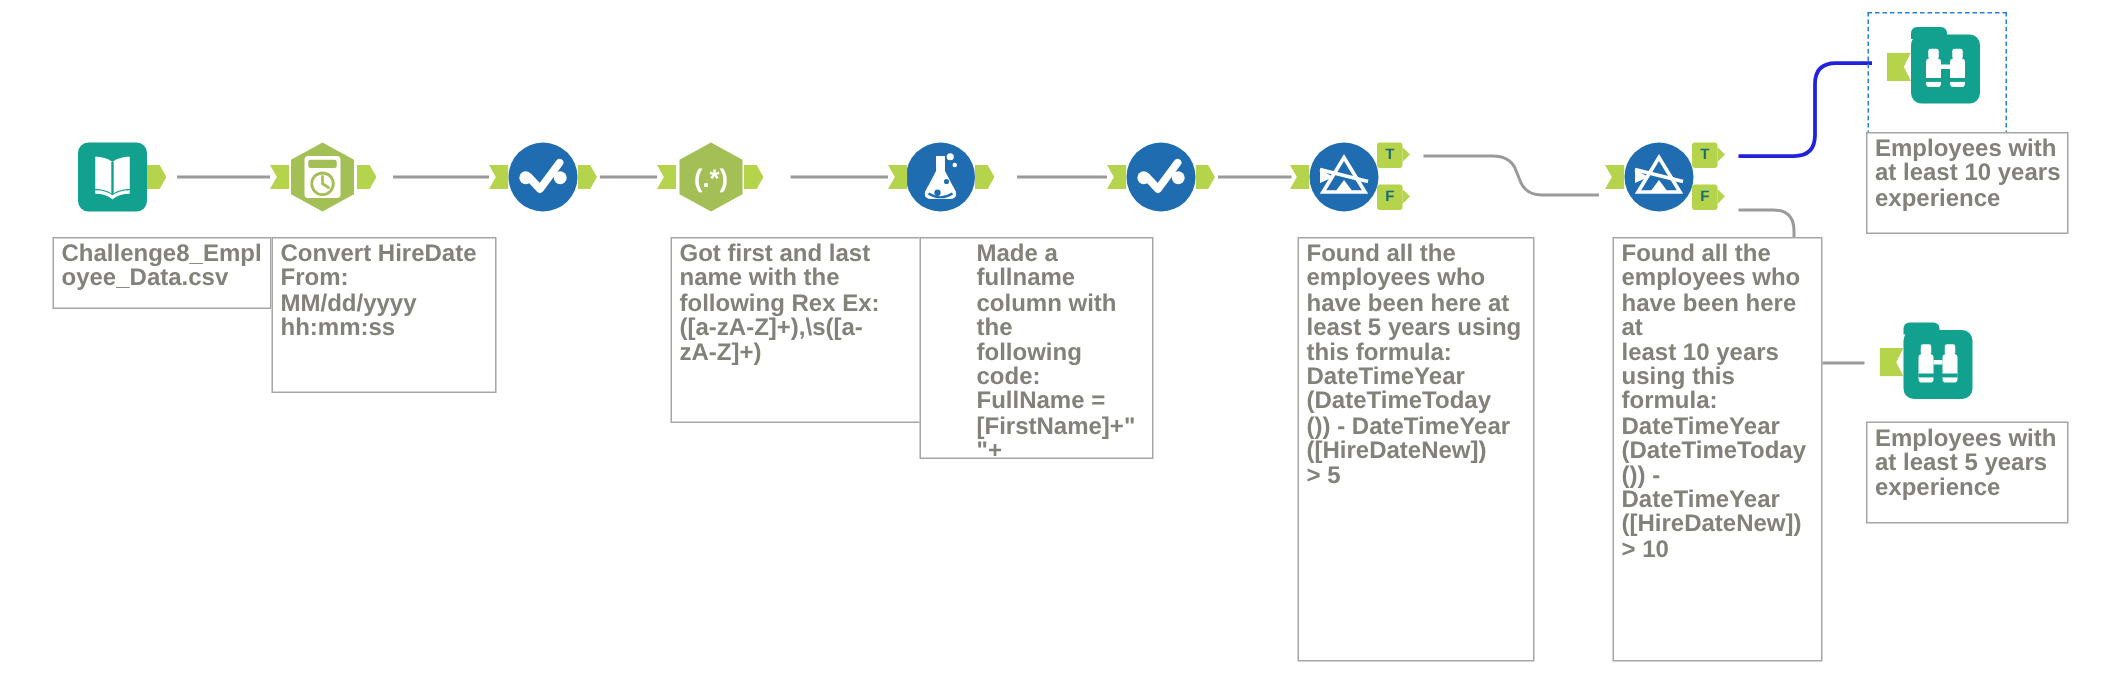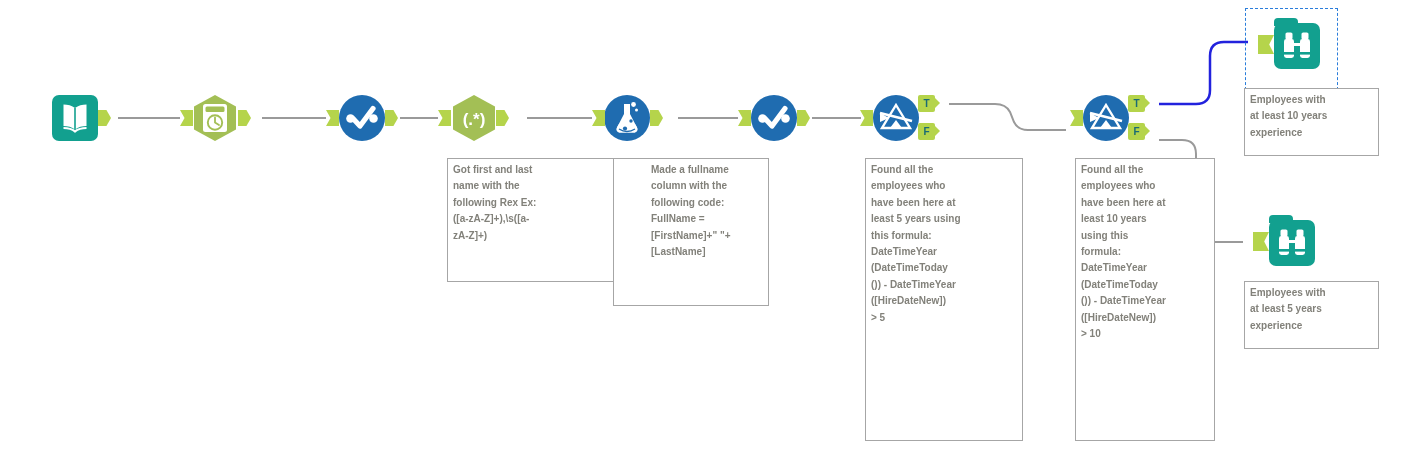--- a/index.html
+++ b/index.html
@@ -19,21 +19,21 @@
   .anchor.out{clip-path:polygon(0 0,65% 0,100% 50%,65% 100%,0 100%);}
   .anchor.in{clip-path:polygon(0 0,100% 0,100% 100%,0 100%,35% 50%);}
   .anchor.inflag{clip-path:polygon(0 0,100% 0,70% 50%,100% 100%,0 100%);}
 
   .tf{position:absolute;width:17px;height:17px;background:#b5d44b;border-radius:2px;
       color:#1b6b74;font-size:10px;font-weight:bold;line-height:17px;text-align:center;
       font-family:"Liberation Sans",sans-serif;}
   .tf::after{content:"";position:absolute;right:-5px;top:3px;border-left:5px solid #b5d44b;
       border-top:5px solid transparent;border-bottom:5px solid transparent;}
   .note{position:absolute;border:1px solid #a6a6a6;background:#ffffff;box-sizing:border-box;
-        color:#82817a;font-size:10px;font-weight:bold;line-height:16.4px;
+        color:#82817a;font-size:16px;font-weight:bold;line-height:16.4px;
         padding:3px 4px 2px 5px;font-family:"Liberation Sans",sans-serif;
         white-space:pre-wrap;overflow:hidden;}
   .sel{position:absolute;border:1px dashed #2a7ddb;box-sizing:border-box;}
   svg{display:block;overflow:visible;}
 </style>
 </head>
 <body>
 
 <div id="canvas">
 
@@ -61,32 +61,38 @@
   <div class="node" style="left:52px;top:95px;">
     <div class="tealbox">
       <svg width="46" height="46" viewBox="0 0 46 46">
         <path d="M23 13 C20 10.5 15.5 9.5 11.5 9.5 L11.5 31 C15.5 31 20 32 23 34.5 C26 32 30.5 31 34.5 31 L34.5 9.5 C30.5 9.5 26 10.5 23 13 Z" fill="#ffffff"></path>
         <path d="M11.5 33 C15.5 33 20 34 23 36.5 C26 34 30.5 33 34.5 33" fill="none" stroke="#ffffff" stroke-width="2.2"></path>
         <path d="M23 13 L23 34.5" stroke="#12a08f" stroke-width="1.6"></path>
       </svg>
     </div>
     <div class="anchor out" style="left:46px;top:15px;"></div>
   </div>
+  <div class="note" style="left:35px;top:158px;width:146px;height:48px;">Challenge8_Empl
+oyee_Data.csv</div>
 
   <div class="node" style="left:192px;top:95px;">
     <svg width="46" height="46" viewBox="0 0 46 46">
       <polygon points="23,0 44,11.5 44,34.5 23,46 2,34.5 2,11.5" fill="#a3bf55"></polygon>
       <rect x="11" y="9" width="24" height="28" rx="2.5" fill="#ffffff"></rect>
       <rect x="13.5" y="11.5" width="19" height="5.5" rx="1.5" fill="#a3bf55"></rect>
       <circle cx="23" cy="27.5" r="7.2" fill="none" stroke="#a3bf55" stroke-width="1.9"></circle>
       <path d="M23 22.5 L23 27.5 L27 30" stroke="#a3bf55" stroke-width="1.8" fill="none" stroke-linecap="round"></path>
     </svg>
     <div class="anchor in" style="left:-12px;top:15px;"></div>
     <div class="anchor out" style="left:46px;top:15px;"></div>
   </div>
+  <div class="note" style="left:181px;top:158px;width:150px;height:104px;">Convert HireDate
+From:
+MM/dd/yyyy
+hh:mm:ss</div>
 
   <div class="node" style="left:339px;top:95px;">
     <svg width="46" height="46" viewBox="0 0 46 46">
       <circle cx="23" cy="23" r="23" fill="#1f6cb0"></circle>
       <circle cx="11.5" cy="23.5" r="4.3" fill="#ffffff"></circle>
       <circle cx="34.5" cy="23.5" r="4.3" fill="#ffffff"></circle>
       <path d="M14 23.5 L21 31 L34 13.5" stroke="#ffffff" stroke-width="5.2" fill="none" stroke-linecap="round" stroke-linejoin="round"></path>
     </svg>
     <div class="anchor in" style="left:-13px;top:15px;"></div>
     <div class="anchor out" style="left:46px;top:15px;"></div>

